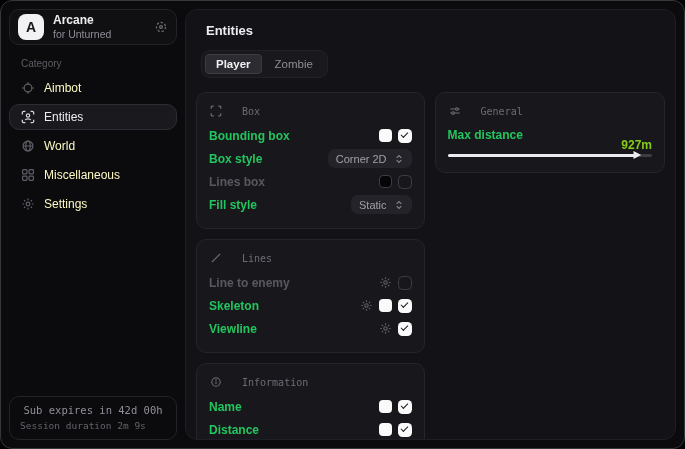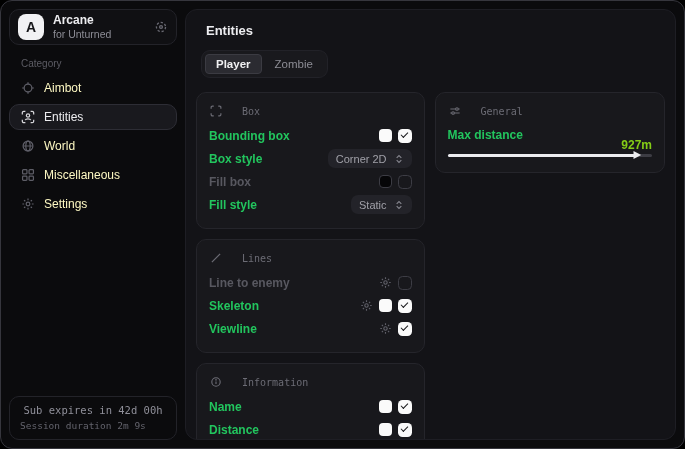--- a/index.html
+++ b/index.html
@@ -183,21 +183,21 @@
             <span class="select">
               <span>Corner 2D</span>
               <span class="cicon">
                 <svg width="10" height="10" viewBox="0 0 12 12" fill="none" stroke="currentColor" stroke-width="1.4">
                   <path d="M3.2 4.6 6 1.8l2.8 2.8M3.2 7.4 6 10.2 8.8 7.4"></path>
                 </svg>
               </span>
             </span>
           </div>
           <div class="row dim">
-            <span class="row-label">Fill box</span>
+            <span class="row-label">Lines box</span>
             <span class="controls">
               <span class="swatch dark" style="background: rgb(6, 6, 8);"></span>
               <span class="checkbox unchecked"></span>
             </span>
           </div>
           <div class="row">
             <span class="row-label">Fill style</span>
             <span class="select">
               <span>Static</span>
               <span class="cicon">

